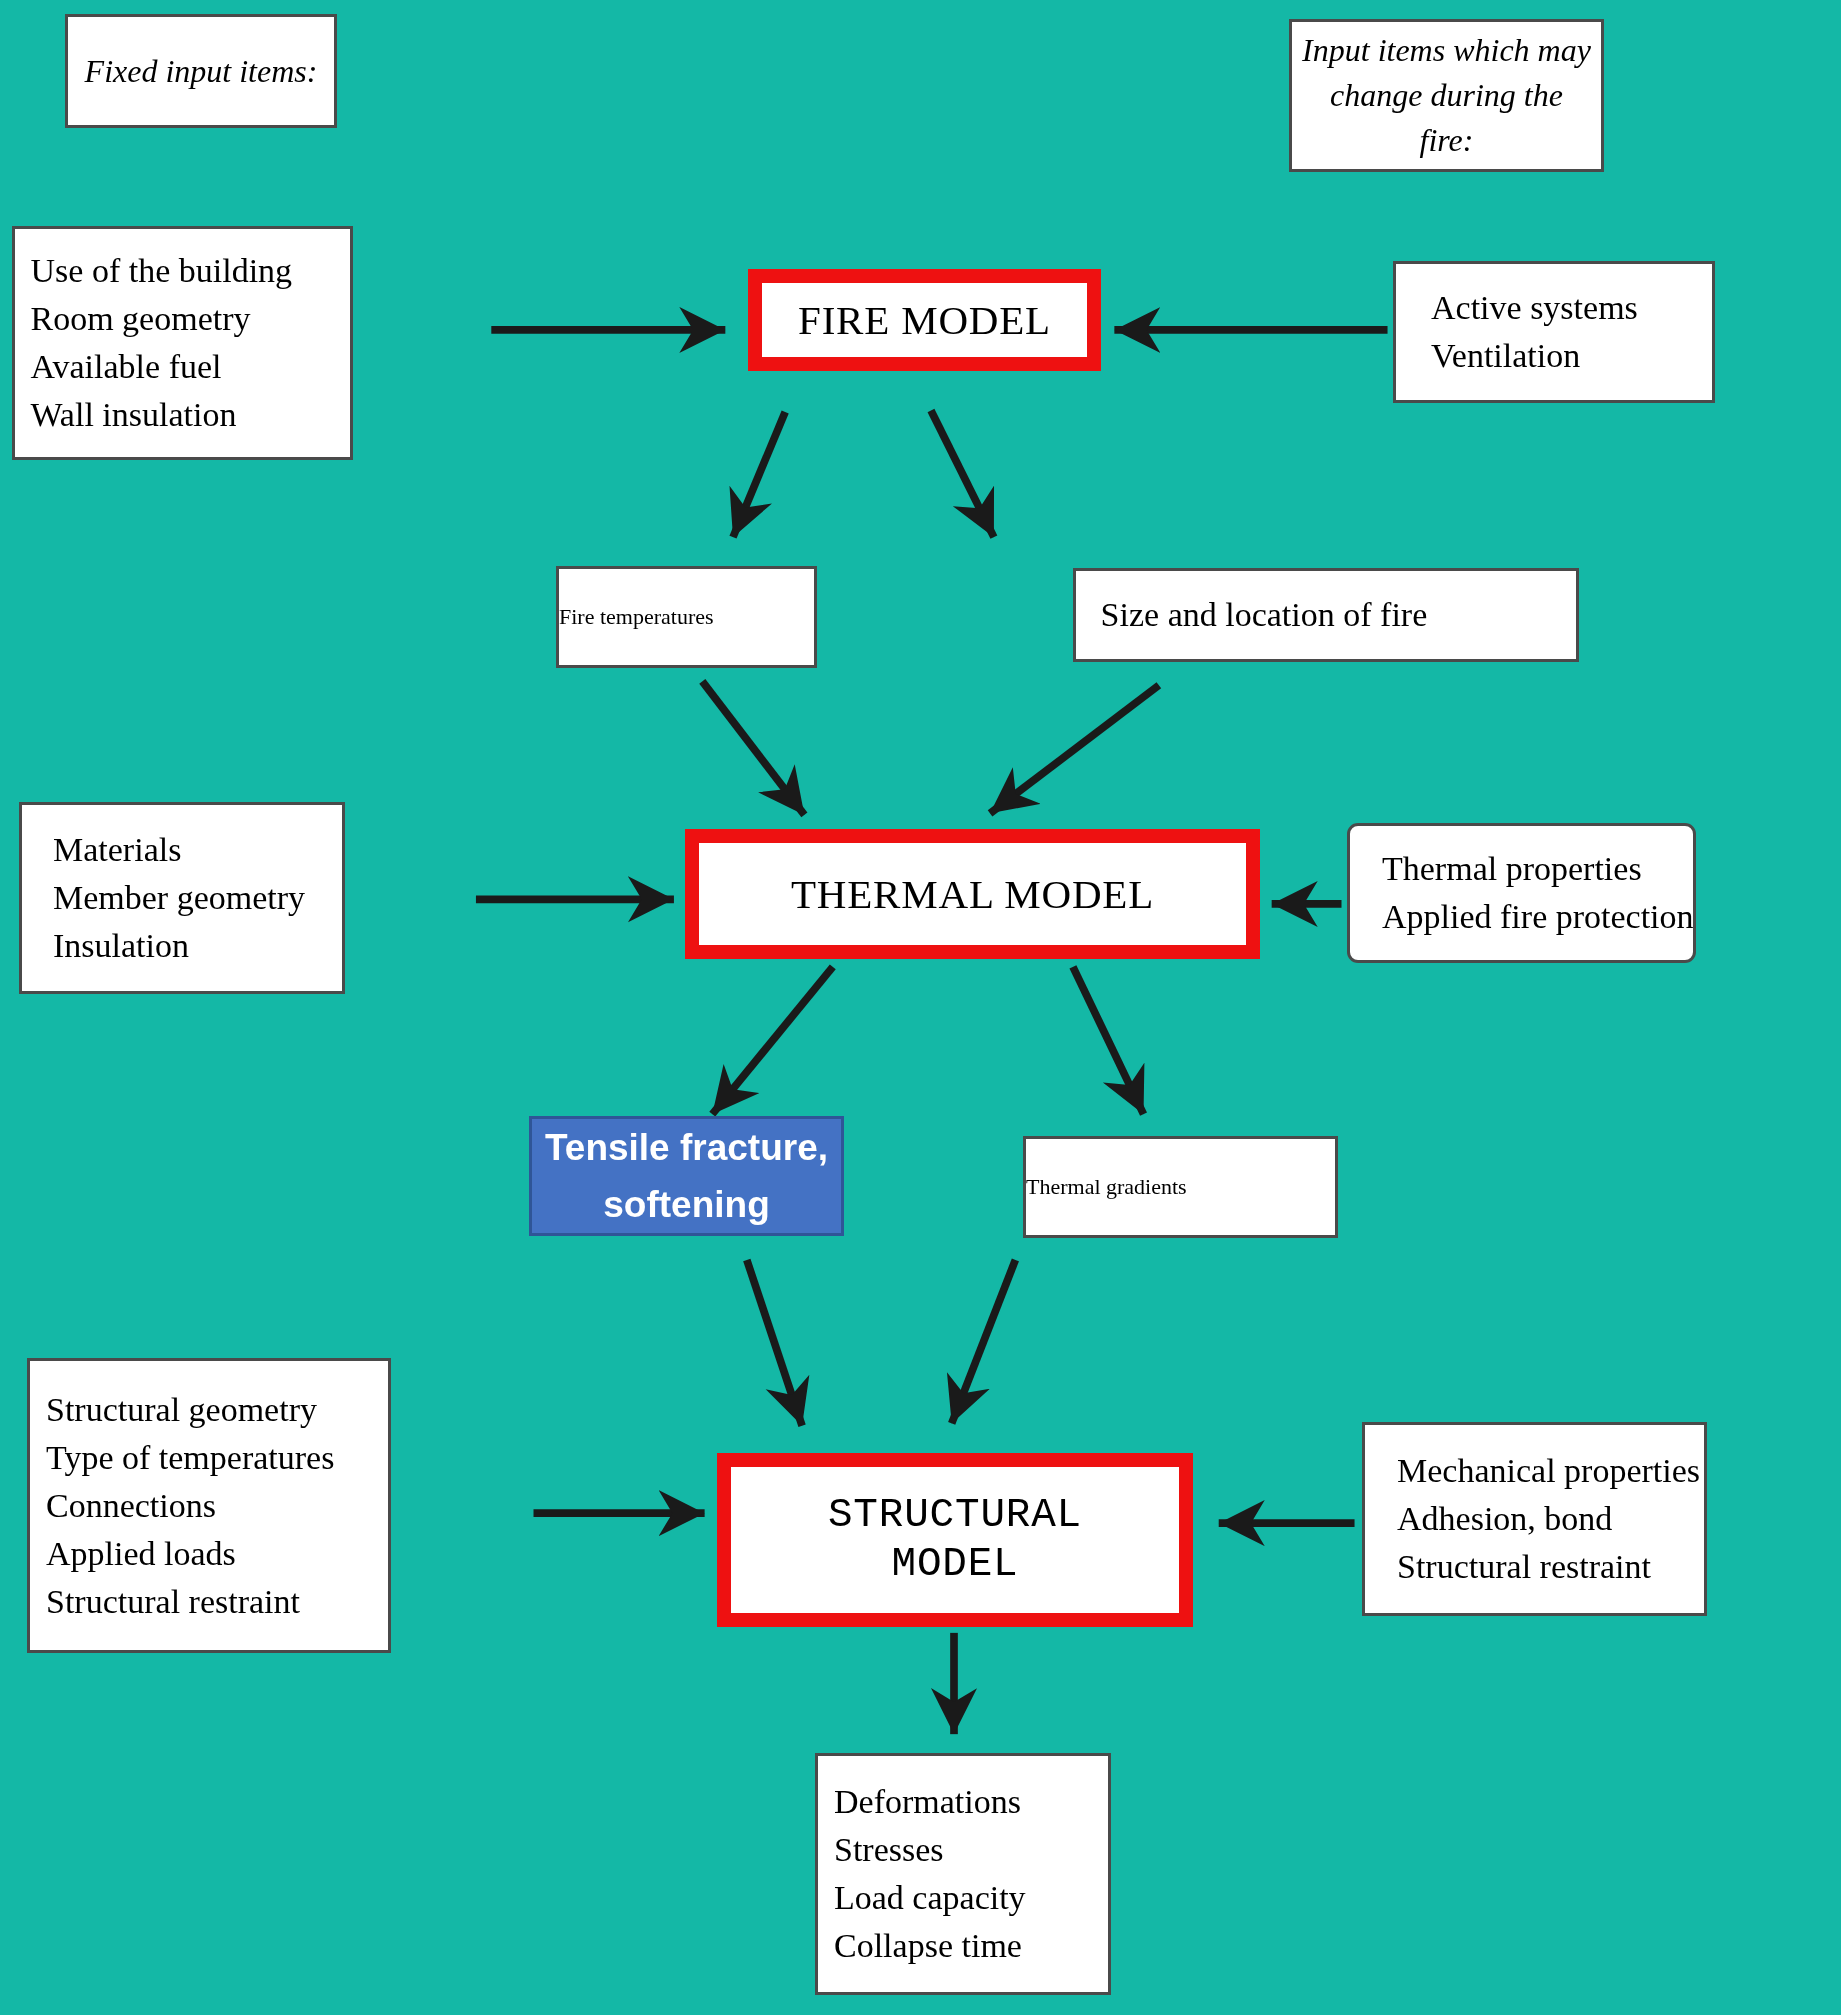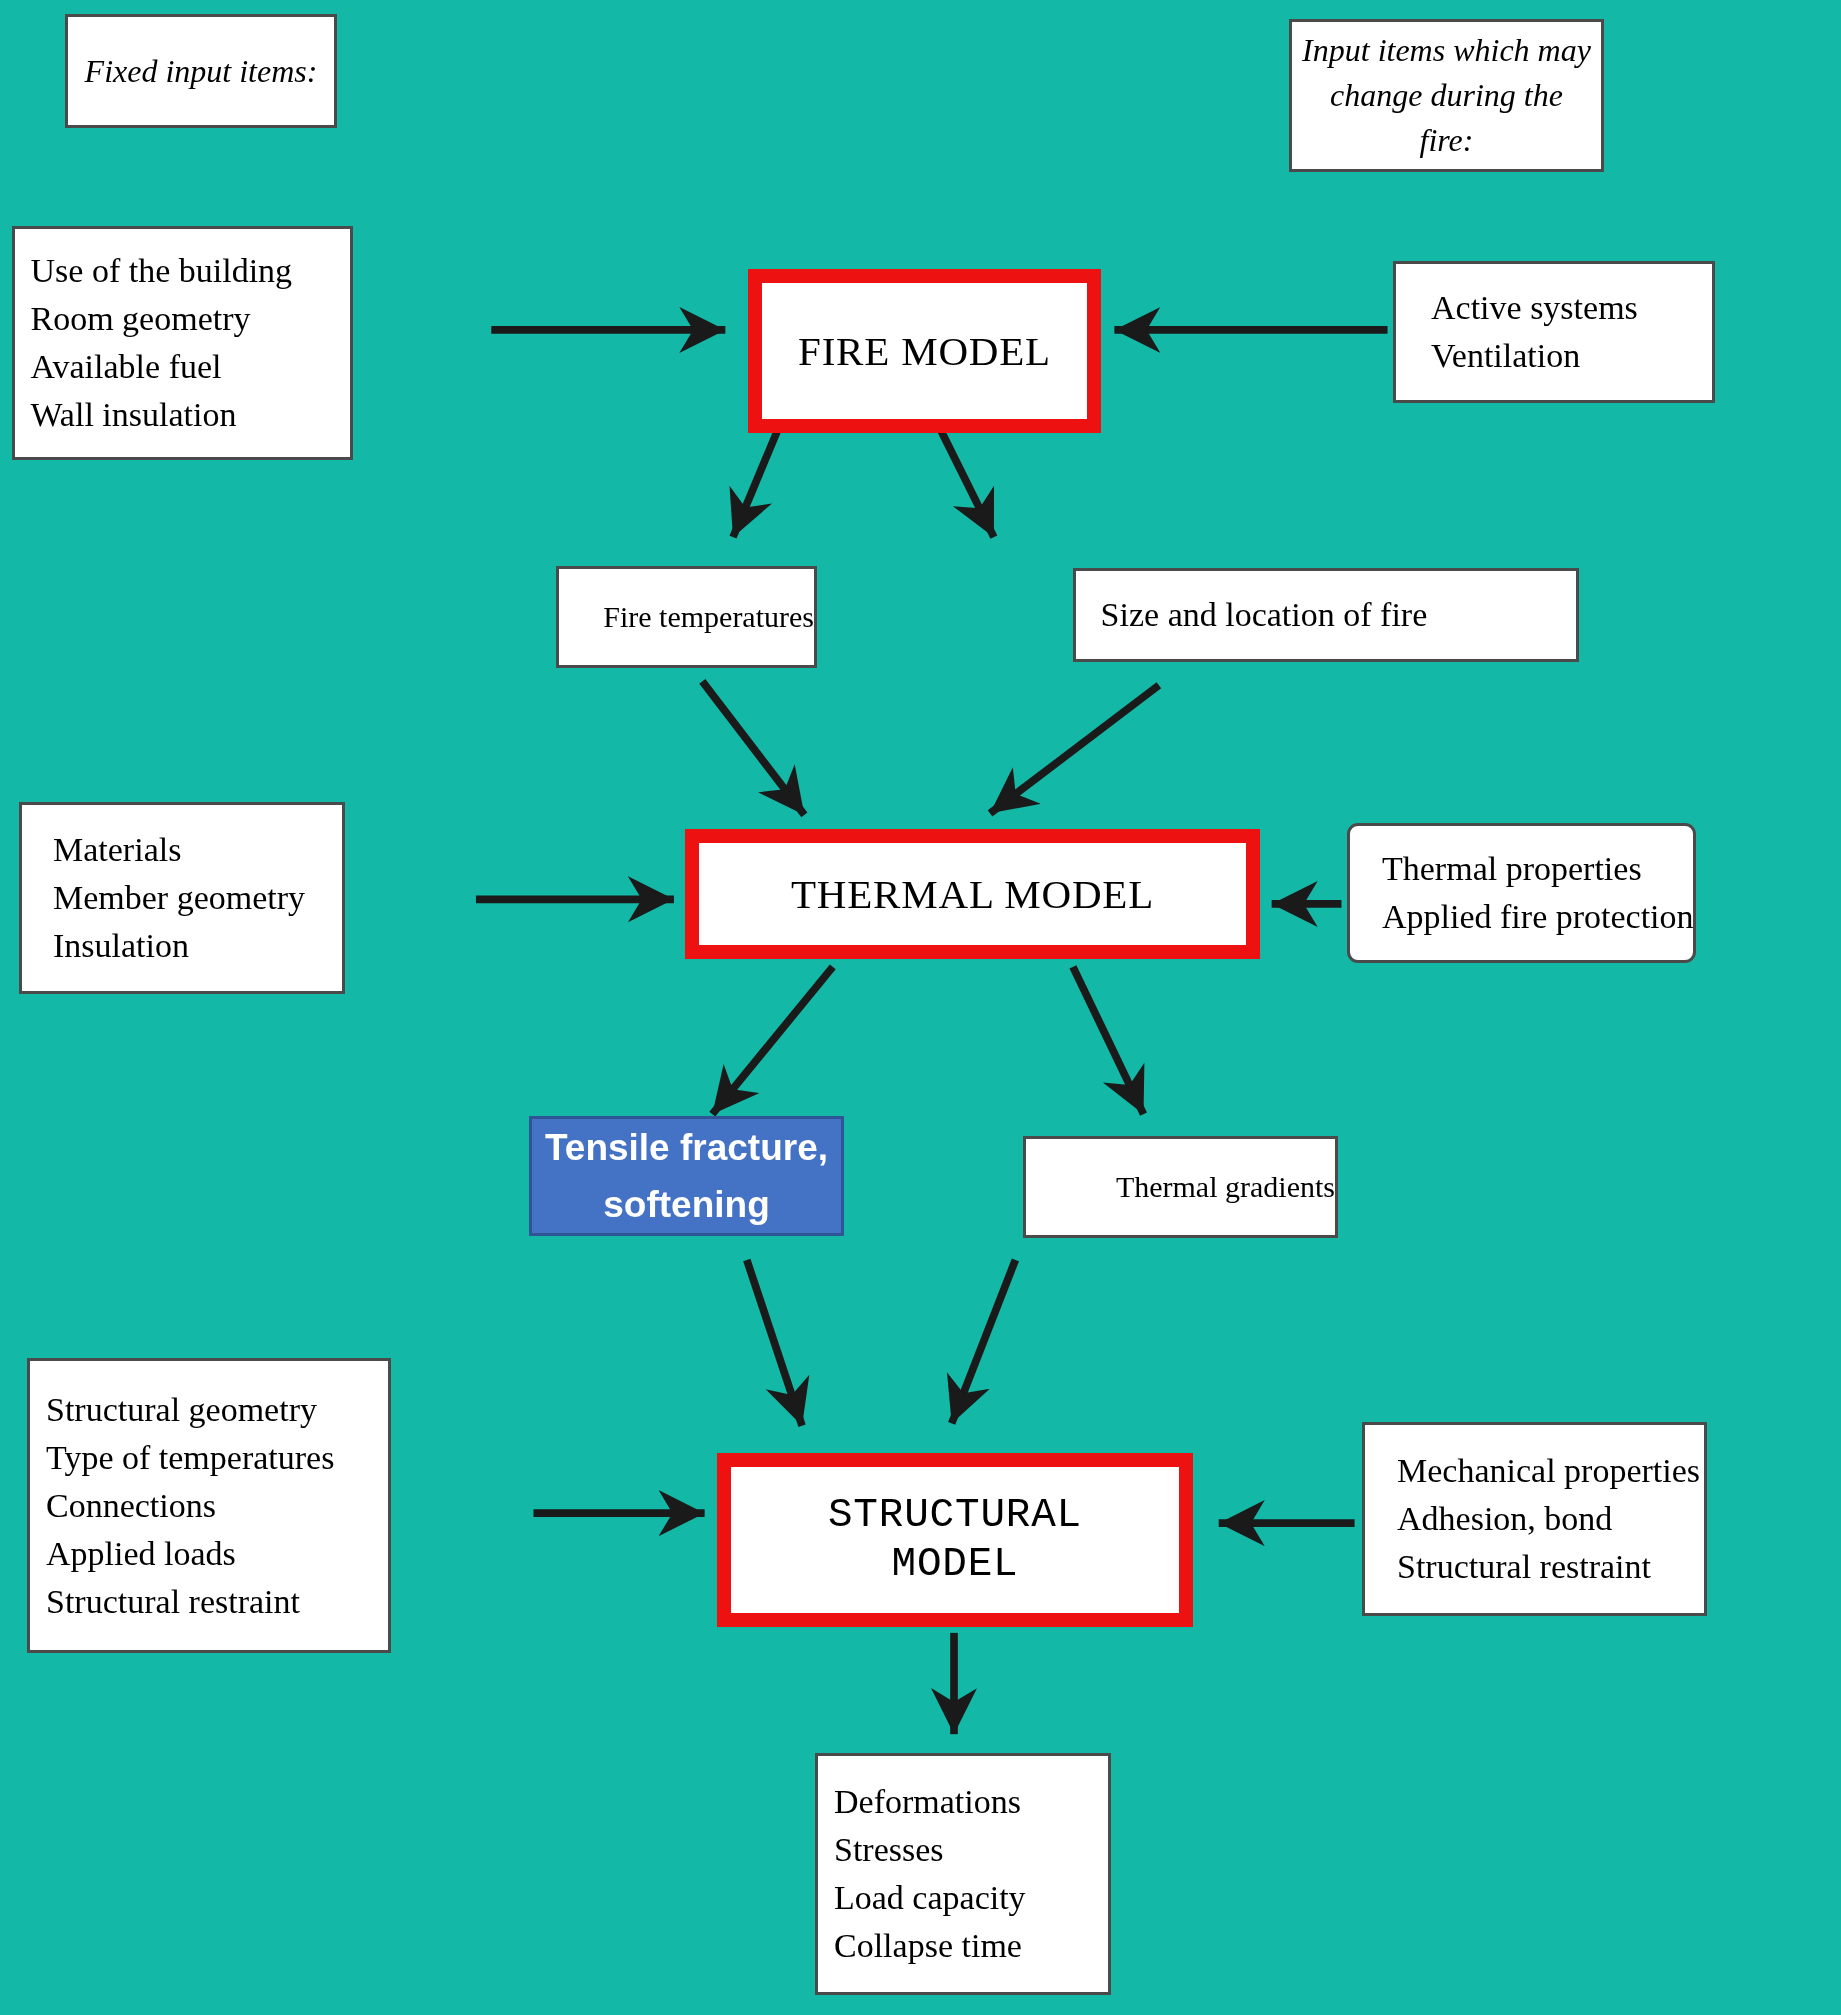--- a/index.html
+++ b/index.html
@@ -53,25 +53,25 @@
     border:3.8px solid var(--plain-box-border);
     font-style:italic;
     font-size:32px;
     line-height:45px;
     align-items:center;
     text-align:center;
     padding:0 7.7px;
   }
   .lines-left{padding-left:16px;font-size:34px;line-height:48px;}
   .lines-left .ln{white-space:nowrap;}
-  .centered{align-items:flex-end;text-align:center;font-size:30px;}
+  .centered{align-items:flex-start;text-align:center;font-size:22px;}
   #b-fixed-label{left:65px;top:14px;width:272px;height:114px;}
   #b-changing-label{left:1289px;top:19px;width:315px;height:153px;}
   #b-fire-inputs{left:11.5px;top:226px;width:341px;height:234px;}
-  #b-fire-model{left:748px;top:269px;width:353px;height:164px;}
+  #b-fire-model{left:748px;top:269px;width:353px;height:102px;}
   #b-active-systems{left:1393px;top:261px;width:322px;height:142px;padding-left:35px;}
   #b-fire-temps{left:556px;top:566px;width:261px;height:102px;}
   #b-size-location{left:1073px;top:568px;width:506px;height:94px;justify-content:center;padding-left:24.6px;font-size:34px;}
   #b-materials{left:19px;top:802px;width:326px;height:192px;padding-left:31px;}
   #b-thermal-model{left:685px;top:829px;width:575px;height:130px;}
   #b-thermal-props{left:1347px;top:823px;width:349px;height:140px;padding-left:32px;border-radius:11px;}
   #b-tensile{left:529px;top:1116px;width:315px;height:120px;}
   #b-thermal-gradients{left:1023px;top:1136px;width:315px;height:102px;}
   #b-structural-inputs{left:27px;top:1358px;width:364px;height:295px;}
   #b-structural-model{left:717px;top:1453px;width:476px;height:174px;font-family:Liberation Mono, monospace;}

